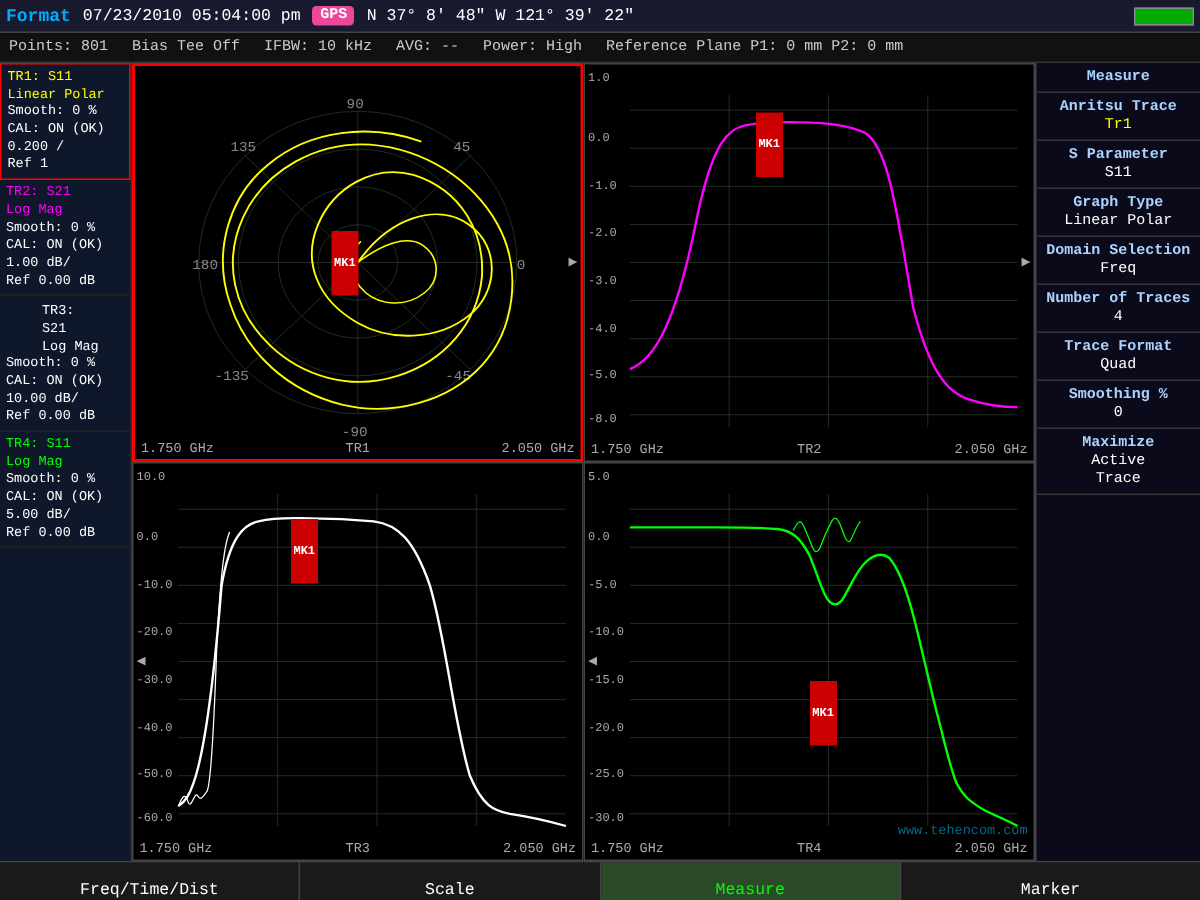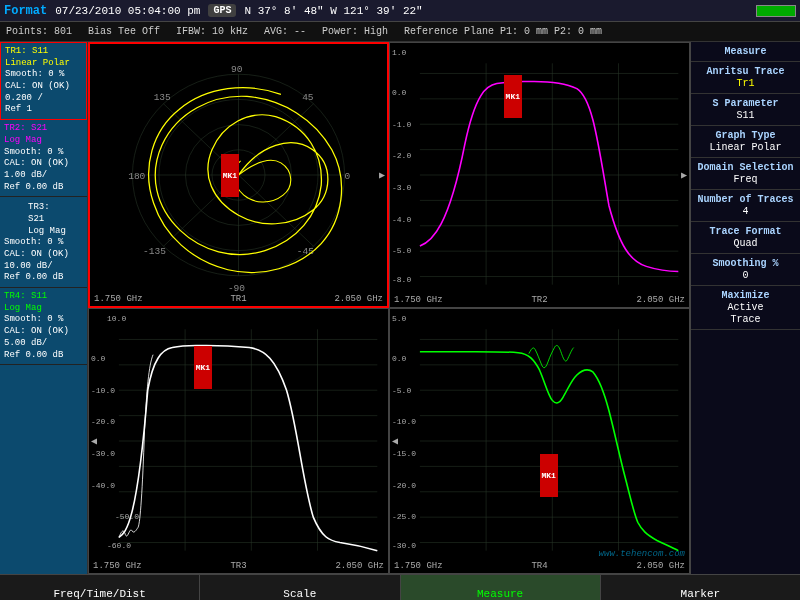--- a/index.html
+++ b/index.html
@@ -24,21 +24,21 @@
       padding: 0 4px;
       gap: 8px;
     }
     #header .logo {
       color: #00aaff;
       font-weight: bold;
       font-size: 12px;
     }
     #header .datetime { color: #fff; font-size: 11px; }
     #header .gps-btn {
-      background: #404040;
+      background: #ec4899;
       color: #fff;
       padding: 1px 5px;
       border-radius: 3px;
       font-size: 10px;
       font-weight: bold;
     }
     #header .coords { color: #fff; font-size: 11px; flex: 1; }
     #header .battery {
       background: #00aa00;
       width: 40px;
@@ -62,21 +62,21 @@
 
     
     #main {
       display: flex;
       height: calc(600px - 22px - 20px - 26px);
     }
 
     
     #left-panel {
       width: 88px;
-      background: #0c4a6e;
+      background: #0f172a;
       border-right: 1px solid #333;
       font-size: 9px;
       padding: 0;
     }
 
     .trace-info {
       padding: 3px 4px;
       border-bottom: 1px solid #222;
       line-height: 1.3;
     }
@@ -206,21 +206,20 @@
       color: #aaa;
       font-size: 10px;
     }
 
     .watermark {
       position: absolute;
       bottom: 14px;
       right: 4px;
       color: #006688;
       font-size: 9px;
-      font-style: italic;
     }
   </style>
 </head>
 <body>
 
 <div id="header">
   <span class="logo">Format</span>
   <span class="datetime">07/23/2010  05:04:00 pm</span>
   <span class="gps-btn">GPS</span>
   <span class="coords">N 37° 8' 48" W 121° 39' 22"</span>
@@ -346,28 +345,28 @@
         <path d="M28,200 C40,195 55,180 70,100 C80,50 90,42 100,40 C115,37 125,38 135,38 C150,38 165,40 175,45 C190,55 195,100 205,160 C215,200 225,215 240,220 C255,225 265,225 270,225" stroke="#ff00ff" stroke-width="1.5" fill="none"></path>
       </svg>
       <div class="mk1-tag" style="top:12%;left:38%;">MK1</div>
       <div class="freq-start">1.750 GHz</div>
       <div class="tr-label">TR2</div>
       <div class="freq-end">2.050 GHz</div>
       <span class="arrow-right">▶</span>
     </div>
 
     <div class="graph-cell" style="position:relative;">
-      <div style="position:absolute;left:18px;top:5px;font-size:8px;color:#aaa;">10.0</div>
+      <div style="position:absolute;left:2px;top:5px;font-size:8px;color:#aaa;">10.0</div>
       <div style="position:absolute;left:2px;top:17%;font-size:8px;color:#aaa;">0.0</div>
       <div style="position:absolute;left:2px;top:29%;font-size:8px;color:#aaa;">-10.0</div>
       <div style="position:absolute;left:2px;top:41%;font-size:8px;color:#aaa;">-20.0</div>
       <div style="position:absolute;left:2px;top:53%;font-size:8px;color:#aaa;">-30.0</div>
       <div style="position:absolute;left:2px;top:65%;font-size:8px;color:#aaa;text-align:center;">-40.0</div>
-      <div style="position:absolute;left:2px;top:77%;font-size:8px;color:#aaa;margin-left:24px;">-50.0</div>
-      <div style="position:absolute;left:18px;top:88%;font-size:8px;color:#aaa;text-align:center;">-60.0</div>
+      <div style="position:absolute;left:2px;top:77%;font-size:8px;color:#aaa;">-50.0</div>
+      <div style="position:absolute;left:2px;top:88%;font-size:8px;color:#aaa;text-align:center;">-60.0</div>
       <svg viewBox="0 0 280 260" preserveAspectRatio="none">
         <line x1="28" y1="30" x2="270" y2="30" class="grid-line"></line>
         <line x1="28" y1="55" x2="270" y2="55" class="grid-line"></line>
         <line x1="28" y1="80" x2="270" y2="80" class="grid-line"></line>
         <line x1="28" y1="105" x2="270" y2="105" class="grid-line"></line>
         <line x1="28" y1="130" x2="270" y2="130" class="grid-line"></line>
         <line x1="28" y1="155" x2="270" y2="155" class="grid-line"></line>
         <line x1="28" y1="180" x2="270" y2="180" class="grid-line"></line>
         <line x1="28" y1="205" x2="270" y2="205" class="grid-line"></line>
         <line x1="28" y1="230" x2="270" y2="230" class="grid-line"></line>

